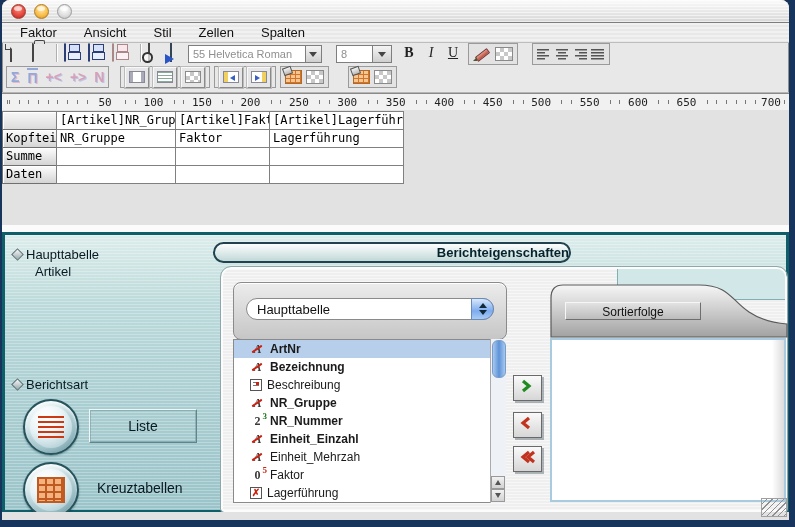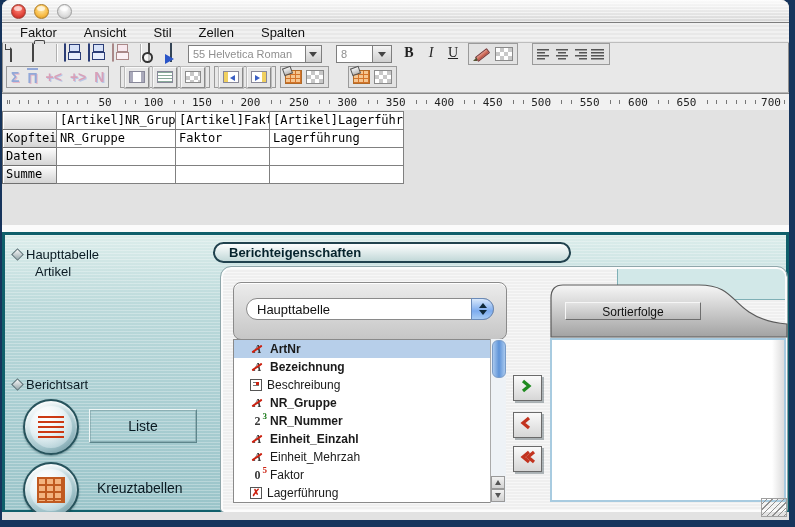--- a/index.html
+++ b/index.html
@@ -131,21 +131,21 @@
   .ic-list{width:26px;height:22px;background:repeating-linear-gradient(180deg,#cc3a14 0 2px,transparent 2px 5px);}
   .ic-grid{width:24px;height:22px;background:#f3b27e;border:2px solid #c05a20;
     background-image:repeating-linear-gradient(90deg,transparent 0 6px,#c05a20 6px 8px),
                      repeating-linear-gradient(180deg,transparent 0 5px,#c05a20 5px 7px);}
   .liste-box{position:absolute;box-sizing:border-box;border:1px solid;border-color:#eef6f6 #5e868c #5e868c #eef6f6;
     box-shadow:inset 0 0 0 1px rgba(90,120,125,.35);display:flex;align-items:center;justify-content:center;
     font-size:14px;color:#0a1a22;}
   .kreuz-label{position:absolute;font-size:14px;color:#0a1a22;}
   .capsule{position:absolute;left:208px;top:7px;width:358px;height:21px;border-radius:11px;
     border:2px solid #21424e;background:linear-gradient(#fdfefe,#c2d8d8);box-sizing:border-box;
-    font-size:13px;font-weight:bold;color:#05232c;padding:1px 0 0 14px;}
+    font-size:13px;font-weight:bold;color:#05232c;padding:1px 0 0 14px;text-align:right;}
   .white-panel{position:absolute;left:216px;top:32px;width:566px;height:245px;box-sizing:border-box;
     background:#efefef;border:2px solid #fcfcfc;outline:1px solid #8fa6aa;border-radius:10px 10px 3px 3px;
     background-image:repeating-linear-gradient(180deg,rgba(255,255,255,.5) 0 1px,transparent 1px 3px);}
   .teal-cut{position:absolute;right:0;top:0;width:167px;height:30px;background:#d2e8e8;
     border-left:1px solid #7fb0b6;border-bottom:1px solid #7fb0b6;border-radius:0 8px 0 16px;}
   .popup-box{position:absolute;left:10px;top:13px;width:272px;height:56px;border-radius:8px;
     border:1px solid #8b8b8b;background:linear-gradient(#ececec,#c6c6c6);box-shadow:inset 0 1px 0 #fff;}
   .popup{position:absolute;left:12px;top:15px;width:248px;height:22px;border-radius:11px;border:1px solid #8a8a8a;
     background:#fff;box-sizing:border-box;font-size:13px;color:#111;padding:3px 0 0 10px;}
   .stepper{position:absolute;right:-1px;top:-1px;width:23px;height:22px;border-radius:0 11px 11px 0;
@@ -345,27 +345,27 @@
           <div class="qcell qhead" style="width: 95px;">[Artikel]Faktor</div>
           <div class="qcell qhead" style="width: 135px;">[Artikel]Lagerführun</div>
         </div>
         <div class="qr-row">
           <div class="qcell qlabel" style="width: 55px;">Kopfteil</div>
           <div class="qcell qdata" style="width: 120px;">NR_Gruppe</div>
           <div class="qcell qdata" style="width: 95px;">Faktor</div>
           <div class="qcell qdata" style="width: 135px;">Lagerführung</div>
         </div>
         <div class="qr-row">
-          <div class="qcell qlabel" style="width: 55px;">Daten</div>
+          <div class="qcell qlabel" style="width: 55px;">Summe</div>
           <div class="qcell qdata" style="width: 120px;"></div>
           <div class="qcell qdata" style="width: 95px;"></div>
           <div class="qcell qdata" style="width: 135px;"></div>
         </div>
         <div class="qr-row">
-          <div class="qcell qlabel" style="width: 55px;">Summe</div>
+          <div class="qcell qlabel" style="width: 55px;">Daten</div>
           <div class="qcell qdata" style="width: 120px;"></div>
           <div class="qcell qdata" style="width: 95px;"></div>
           <div class="qcell qdata" style="width: 135px;"></div>
         </div>
       </div>
   </div>
 
   <div class="gapstrip"></div>
 
   <div class="teal">

